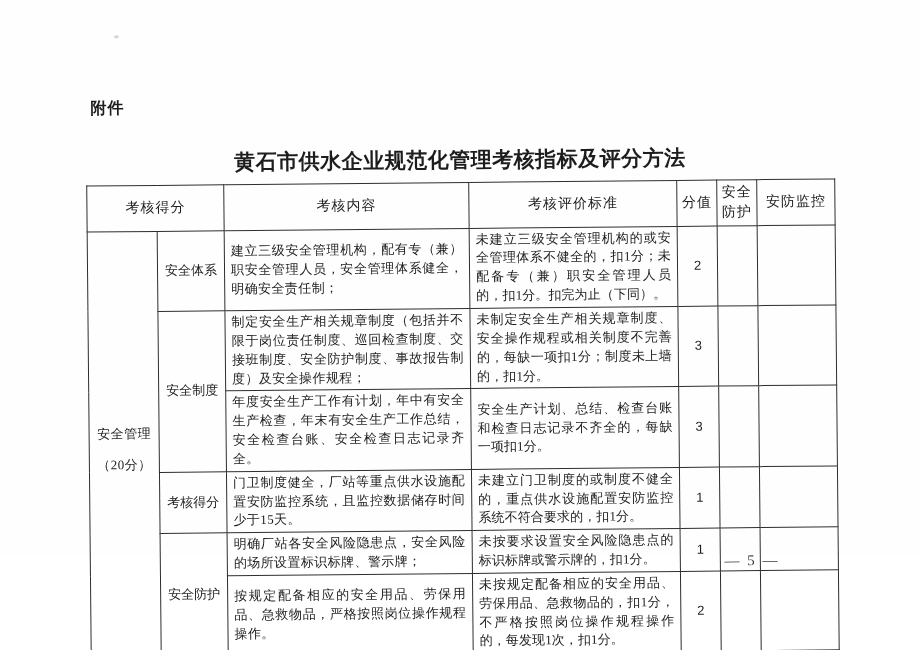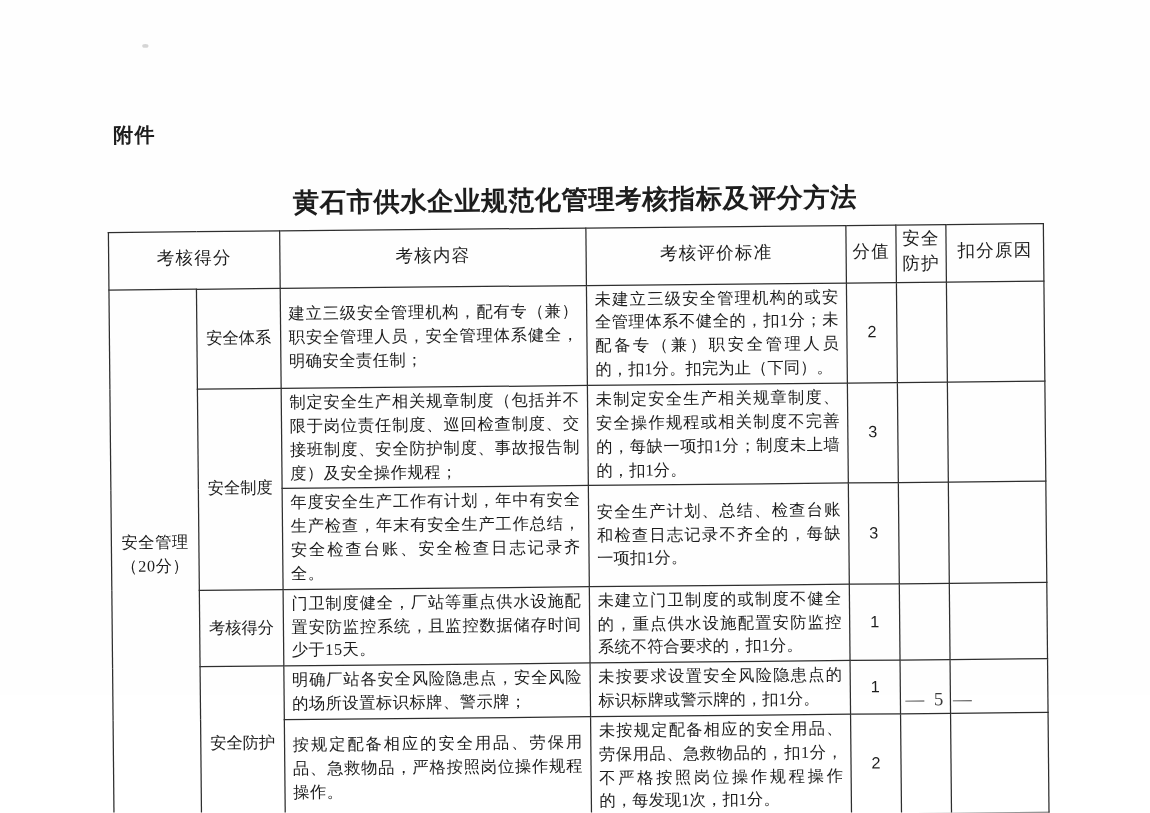--- a/index.html
+++ b/index.html
@@ -40,21 +40,21 @@
     overflow:hidden;
   }
   th{
     font-weight:normal;font-size:14px;text-align:center;
     padding:2px 2px;letter-spacing:1px;
   }
   .c-center{text-align:center;padding:2px 3px;}
   .c-text{text-align:justify;text-align-last:left;letter-spacing:0.4px;}
   .c-crit{text-align:justify;text-align-last:left;letter-spacing:0.1px;}
   .c-score{text-align:center;font-family:"Liberation Sans","DejaVu Sans",sans-serif;font-size:13px;}
-  .cat-line{display:block;text-align:center;letter-spacing:0.5px;}
+  .cat-line{display:block;text-align:center;letter-spacing:0.5px;margin-top:12px;}
   tr.h-head{height:44px;}
   tr.r1{height:60px;}
   tr.r2{height:62px;}
   tr.r3{height:54px;}
   tr.r4{height:50px;}
   tr.r5{height:38px;}
   tr.r6{height:60px;}
   .page-num{
     position:absolute;left:700px;top:555px;width:100px;
     text-align:center;font-size:15px;color:#3a3a3a;letter-spacing:2px;
@@ -88,21 +88,21 @@
           <col style="width:40px">
           <col style="width:78px">
       </colgroup>
       <tbody>
         <tr class="h-head">
           <th colspan="2">考核得分</th>
           <th>考核内容</th>
           <th>考核评价标准</th>
           <th>分值</th>
           <th>安全防护</th>
-          <th>扣分原因</th>
+          <th>安防监控</th>
         </tr>
 
         <tr class="r1">
           <td rowspan="6" class="c-center">
             <span class="cat-line">安全管理</span>
             <span class="cat-line">（20分）</span>
           </td>
           <td class="c-center">安全体系</td>
           <td class="c-text">建立三级安全管理机构，配有专（兼）职安全管理人员，安全管理体系健全，明确安全责任制；</td>
           <td class="c-crit">未建立三级安全管理机构的或安全管理体系不健全的，扣1分；未配备专（兼）职安全管理人员的，扣1分。扣完为止（下同）。</td>

